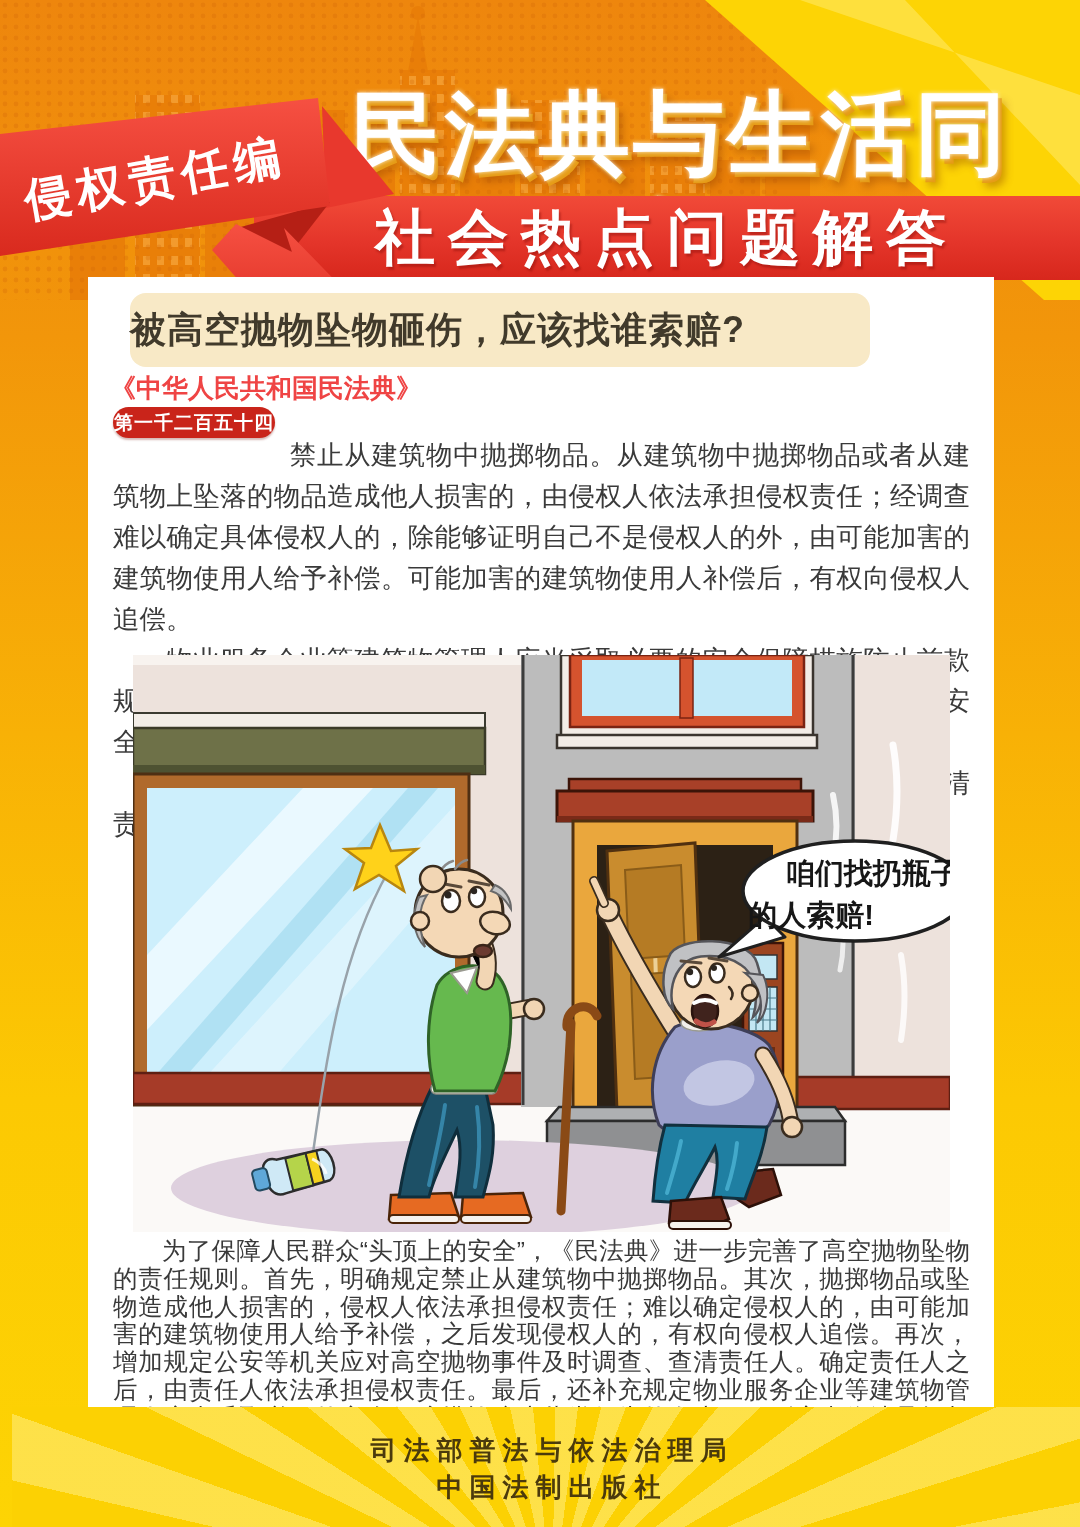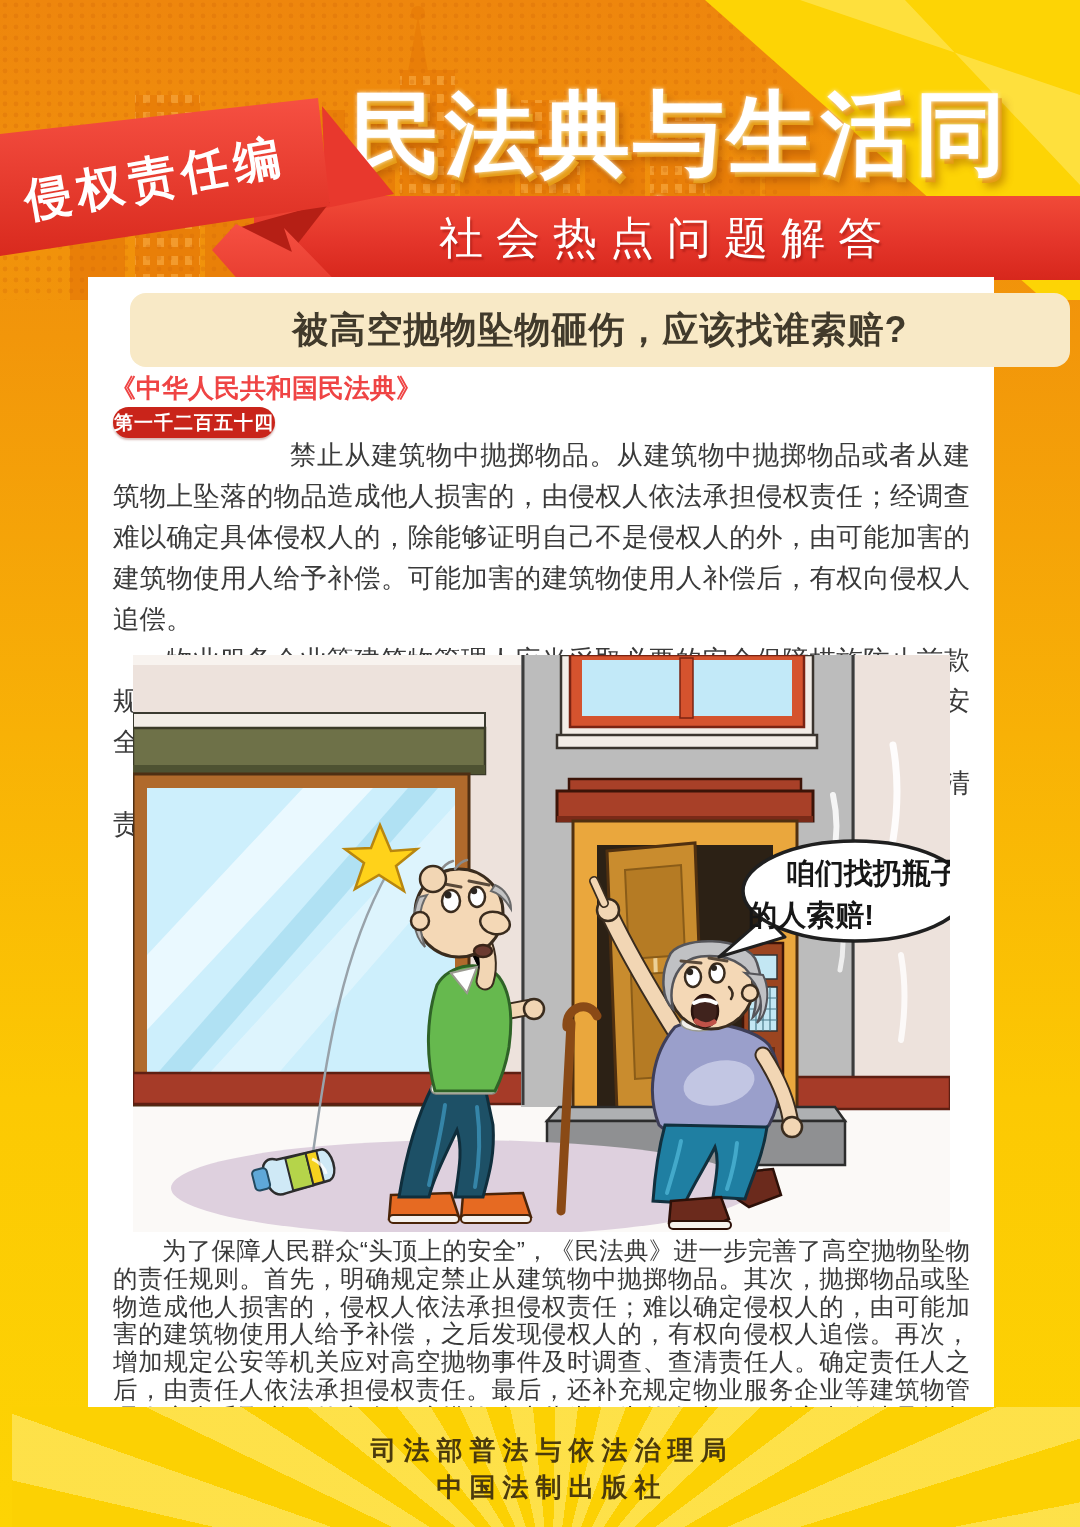--- a/index.html
+++ b/index.html
@@ -13,28 +13,28 @@
     position:absolute;left:325px;top:82px;width:710px;text-align:center;
     font-size:91px;font-weight:900;color:#ffffff;letter-spacing:3px;line-height:1.15;
     text-shadow:0 0 4px #fff3d8, 4px 5px 0 #e69c17, 7px 9px 9px rgba(140,60,0,.45);
   }
   .red-band{
     position:absolute;left:254px;top:196px;width:826px;height:84px;
     background:linear-gradient(180deg,#f14a38 0%,#e4352a 55%,#d7271c 100%);
     display:flex;align-items:center;justify-content:center;
   }
   .red-band span{
-    font-size:44px;font-weight:400;color:#fff;letter-spacing:13px;
+    font-size:60px;font-weight:700;color:#fff;letter-spacing:13px;
     text-shadow:2px 3px 2px rgba(120,10,5,.35);
   }
   .ribbon-svg{position:absolute;left:0;top:84px;width:540px;height:340px;}
   .panel{position:absolute;left:88px;top:277px;width:906px;height:1130px;background:#ffffff;}
   .qbox{
-    position:absolute;left:42px;top:16px;width:940px;height:74px;border-radius:16px;
-    background:#f8e9c6;display:flex;align-items:center;justify-content:center;
+    position:absolute;left:42px;top:16px;width:740px;height:74px;border-radius:16px;
+    background:#f8e9c6;display:flex;align-items:center;justify-content:flex-start;
   }
   .qbox span{font-size:36px;font-weight:800;color:#413a2b;letter-spacing:1px;}
   .law-source{position:absolute;left:22px;top:94px;font-size:26px;font-weight:800;color:#ef4444;}
   .article{position:absolute;left:25px;top:130px;width:857px;font-size:26.5px;line-height:41px;color:#3a3a3a;text-align:justify;}
   .article p{margin:0;}
   .article p.ind{text-indent:2em;}
   .badge{
     display:inline-block;width:162px;height:31px;line-height:31px;border-radius:17px;
     background:#c9241a;color:#fff;text-align:center;font-size:19px;
     font-family:"Liberation Serif","DejaVu Serif",serif;font-weight:700;letter-spacing:1px;

